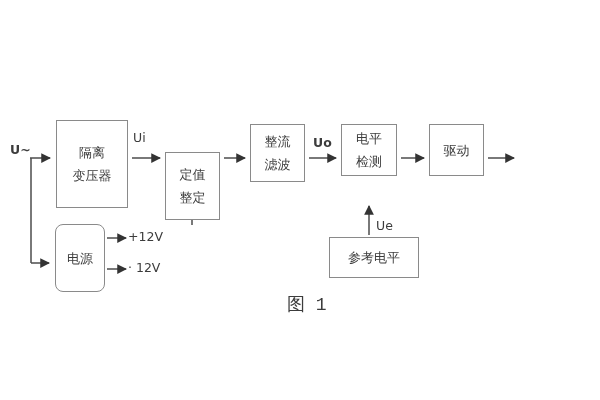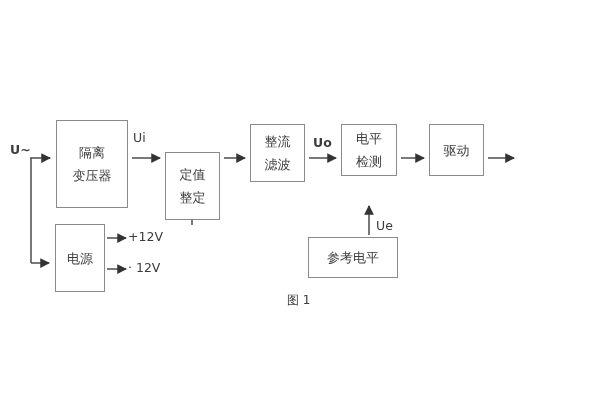--- a/index.html
+++ b/index.html
@@ -49,23 +49,24 @@
   .lbl {
     position: absolute;
     font-size: 12.5px;
     color: #3c3c3c;
     white-space: nowrap;
     line-height: 1;
   }
   .lbl.bold { font-weight: bold; }
   .caption {
     position: absolute;
-    font-size: 12px;
+    font-size: 18px;
     color: #3c3c3c;
     white-space: nowrap;
+    font-family: Liberation Mono, monospace;
   }
 </style>
 </head>
 <body>
 
 <div id="diagram-canvas">
 
   <svg id="svg-layer" viewBox="0 0 600 400" xmlns="http://www.w3.org/2000/svg">
     <defs>
       <marker id="arrow" viewBox="0 0 10 10" refX="9" refY="5" markerWidth="6.5" markerHeight="6.5" orient="auto-start-reverse">
@@ -106,41 +107,41 @@
 
       <path d="M 107 269 L 126 269" marker-end="url(#arrow)"></path>
     </g>
   </svg>
 
   <div class="block" style="left:56px; top:120px; width:72px; height:88px;">
     <span class="line1">隔离</span>
     <span class="line2">变压器</span>
   </div>
 
-  <div class="block single" style="left:55px; top:224px; width:50px; height:68px;">
+  <div class="block single" style="left:55px; top:224px; width:50px; height:68px;border-radius:8px;">
     <span class="line1" style="margin-bottom: 0px;">电源</span>
   </div>
 
   <div class="block" style="left:165px; top:124px; width:55px; height:68px;margin-top:28px;">
     <span class="line1">定值</span>
     <span class="line2">整定</span>
   </div>
 
 
   <div class="block" style="left:250px; top:124px; width:55px; height:58px;">
     <span class="line1">整流</span>
     <span class="line2">滤波</span>
   </div>
 
   <div class="block" style="left:341px; top:124px; width:56px; height:52px;text-align:right;">
     <span class="line1">电平</span>
     <span class="line2">检测</span>
   </div>
 
-  <div class="block single" style="left:308px; top:237px; width:90px; height:41px;">
+  <div class="block single" style="left:329px; top:237px; width:90px; height:41px;">
     <span class="line1" style="margin-bottom: 0px;">参考电平</span>
   </div>
 
   <div class="block single" style="left:429px; top:124px; width:55px; height:52px;">
     <span class="line1" style="margin-bottom: 0px;">驱动</span>
   </div>
 
 
   <span class="lbl bold" style="left:10px; top:144px;">U~</span>
   <span class="lbl" style="left:133px; top:132px;">Ui</span>

